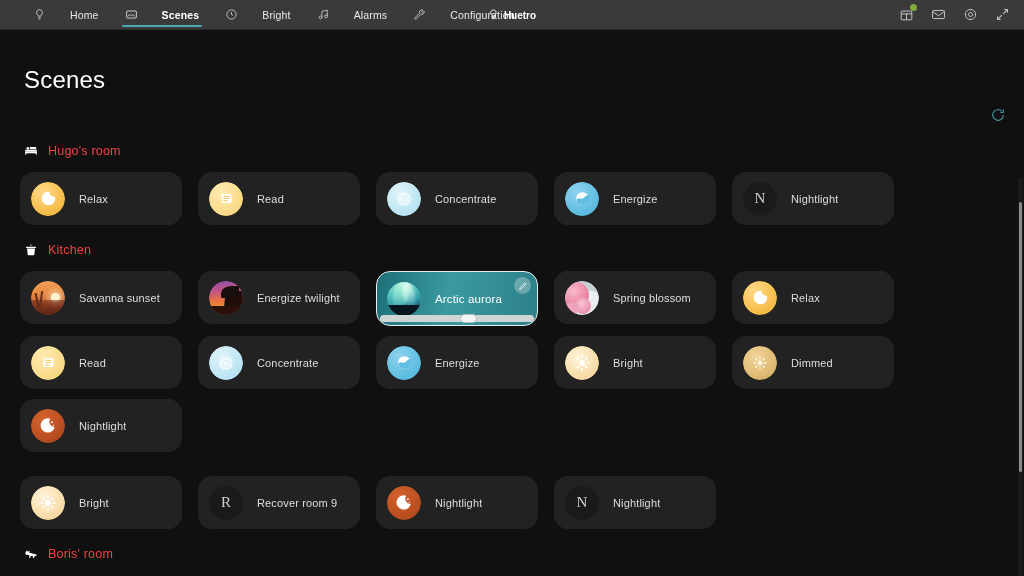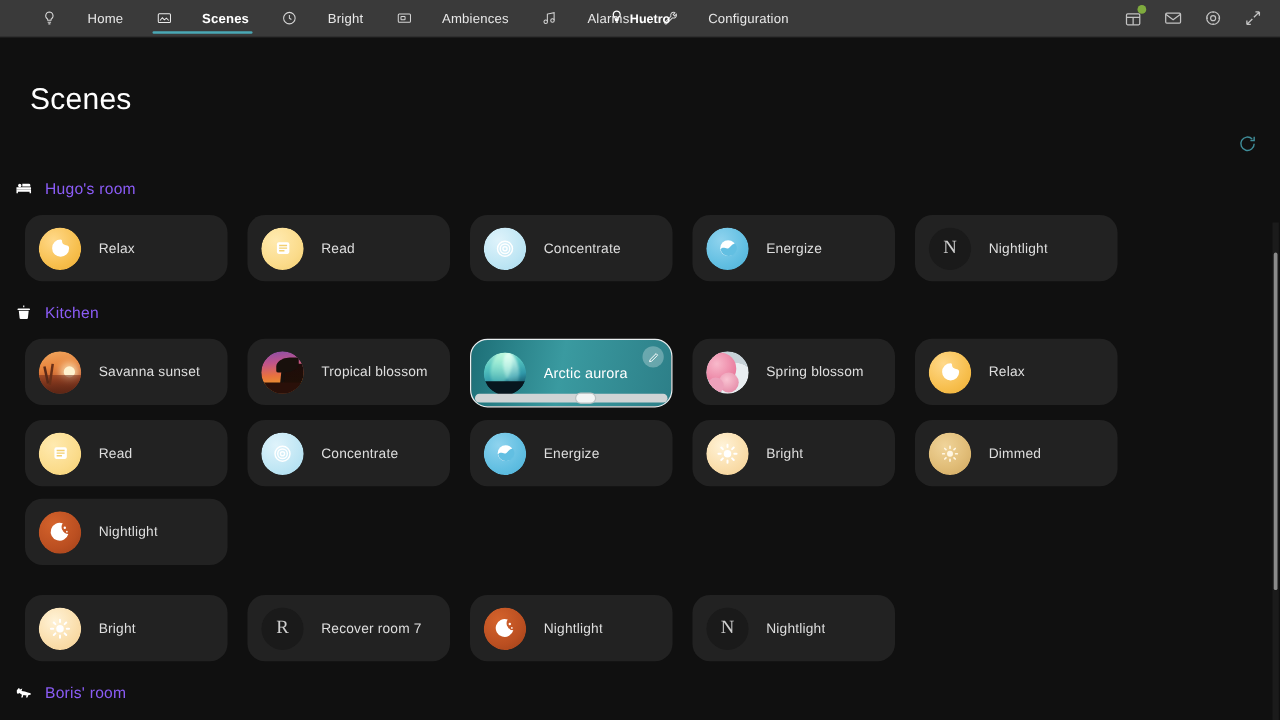--- a/index.html
+++ b/index.html
@@ -76,22 +76,22 @@
   }
 
   
   .content {
     position: absolute; left: 0; right: 0; top: 110px; bottom: 0;
     overflow: hidden;
   }
   .group { margin: 0 0 0 0; }
   .group-head {
     display: flex; align-items: center; gap: 10px;
-    padding-left: 12px; height: 22px;
-    color: #8b5cf6; font-size: 12.5px; letter-spacing: .2px;
+    padding-left: 24px; height: 22px;
+    color: #ef4444; font-size: 12.5px; letter-spacing: .2px;
   }
   .group-ico { width: 14px; height: 14px; display: block; color: #ffffff; }
 
   .grid {
     display: flex; flex-wrap: wrap;
     gap: 10px 16px;
     padding: 10px 20px 0 20px;
     width: 1024px;
   }
 
@@ -169,27 +169,20 @@
             <path d="M5.5 15.5l3.5-4 3 3 3-2.5 3.5 3.5"></path>
           </svg></span>
         <span>Scenes</span>
       </div>
       <div class="nav-item">
         <span class="nav-ico"><svg viewBox="0 0 24 24" fill="none" stroke="currentColor" stroke-width="1.5" width="13" height="13">
             <circle cx="12" cy="12" r="8.5"></circle>
             <path d="M12 7.5V12l3 2"></path>
           </svg></span>
         <span>Bright</span>
-      </div>
-      <div class="nav-item">
-        <span class="nav-ico"><svg viewBox="0 0 24 24" fill="none" stroke="currentColor" stroke-width="1.5" width="13" height="13">
-            <rect x="3" y="6" width="18" height="12" rx="1.5"></rect>
-            <rect x="7" y="9.5" width="6" height="5" rx=".8"></rect>
-          </svg></span>
-        <span>Ambiences</span>
       </div>
       <div class="nav-item">
         <span class="nav-ico"><svg viewBox="0 0 24 24" fill="none" stroke="currentColor" stroke-width="1.5" width="13" height="13">
             <path d="M9 17V6l10-2v11"></path>
             <circle cx="6.6" cy="17.4" r="2.6"></circle>
             <circle cx="16.6" cy="15.4" r="2.6"></circle>
           </svg></span>
         <span>Alarms</span>
       </div>
       <div class="nav-item">
@@ -335,21 +328,21 @@
           </div>
           <div class="card">
             <div class="thumb">
               <div style="width:100%;height:100%;border-radius:50%;overflow:hidden;position:relative;background:linear-gradient(175deg,#8b4fa8 0%,#c1548a 28%,#e8713f 55%,#e8922f 75%,#6d2f17 100%)">
                 <div style="position:absolute;left:52%;top:30%;width:34px;height:34px;background:radial-gradient(circle at 20% 20%,rgba(20,8,5,.95) 0 34%,transparent 36%);"></div>
                 <div style="position:absolute;left:48%;top:18%;width:3px;height:22px;background:#18100c;transform:rotate(6deg)"></div>
                 <div style="position:absolute;left:34%;top:16%;width:18px;height:12px;border-radius:60% 10% 60% 10%;background:#18100c"></div>
                 <div style="position:absolute;left:0;right:0;bottom:0;height:26%;background:#2a1009"></div>
               </div>
             </div>
-            <div class="card-label">Tropical blossom</div>
+            <div class="card-label">Energize twilight</div>
           </div>
           <div class="card selected">
             <div class="thumb">
               <div style="width:100%;height:100%;border-radius:50%;overflow:hidden;position:relative;background:linear-gradient(165deg,#9fe6d0 0%,#57c6c1 30%,#2f97a8 58%,#0d3f53 85%,#061b25 100%)">
                 <div style="position:absolute;left:18%;top:-8%;width:16px;height:30px;border-radius:50%;background:linear-gradient(180deg,rgba(200,255,225,.95),rgba(90,210,190,.25));transform:rotate(16deg);filter:blur(1px)"></div>
                 <div style="position:absolute;left:46%;top:2%;width:12px;height:26px;border-radius:50%;background:linear-gradient(180deg,rgba(230,255,245,.9),rgba(80,200,200,.15));transform:rotate(-12deg);filter:blur(1px)"></div>
                 <div style="position:absolute;left:0;right:0;bottom:0;height:30%;background:#07161e;border-radius:0 0 50% 50%/0 0 28% 28%"></div>
               </div>
             </div>
             <div class="card-label">Arctic aurora</div>
@@ -468,21 +461,21 @@
               </div>
             </div>
             <div class="card-label">Bright</div>
           </div>
           <div class="card">
             <div class="thumb">
               <div style="width:100%;height:100%;border-radius:50%;background:#1a1a1a;display:flex;align-items:center;justify-content:center">
                 <span class="avatar-letter">R</span>
               </div>
             </div>
-            <div class="card-label">Recover room 7</div>
+            <div class="card-label">Recover room 9</div>
           </div>
           <div class="card">
             <div class="thumb">
               <div style="width:100%;height:100%;border-radius:50%;background:radial-gradient(circle at 35% 30%,#d4632c,#bb4f21 60%,#9e4019);display:flex;align-items:center;justify-content:center">
                 <svg viewBox="0 0 24 24" width="20" height="20">
                   <path d="M14.6 3.2A8.6 8.6 0 1 0 20 13.5a6.7 6.7 0 0 1-5.4-10.3z" fill="#ffffff"></path>
                   <circle cx="16.6" cy="7.4" r="1.15" fill="#ffffff"></circle>
                   <circle cx="18.6" cy="11.2" r=".8" fill="#ffffff"></circle>
                   <circle cx="13.9" cy="10.6" r=".65" fill="#ffffff"></circle>
                 </svg>

